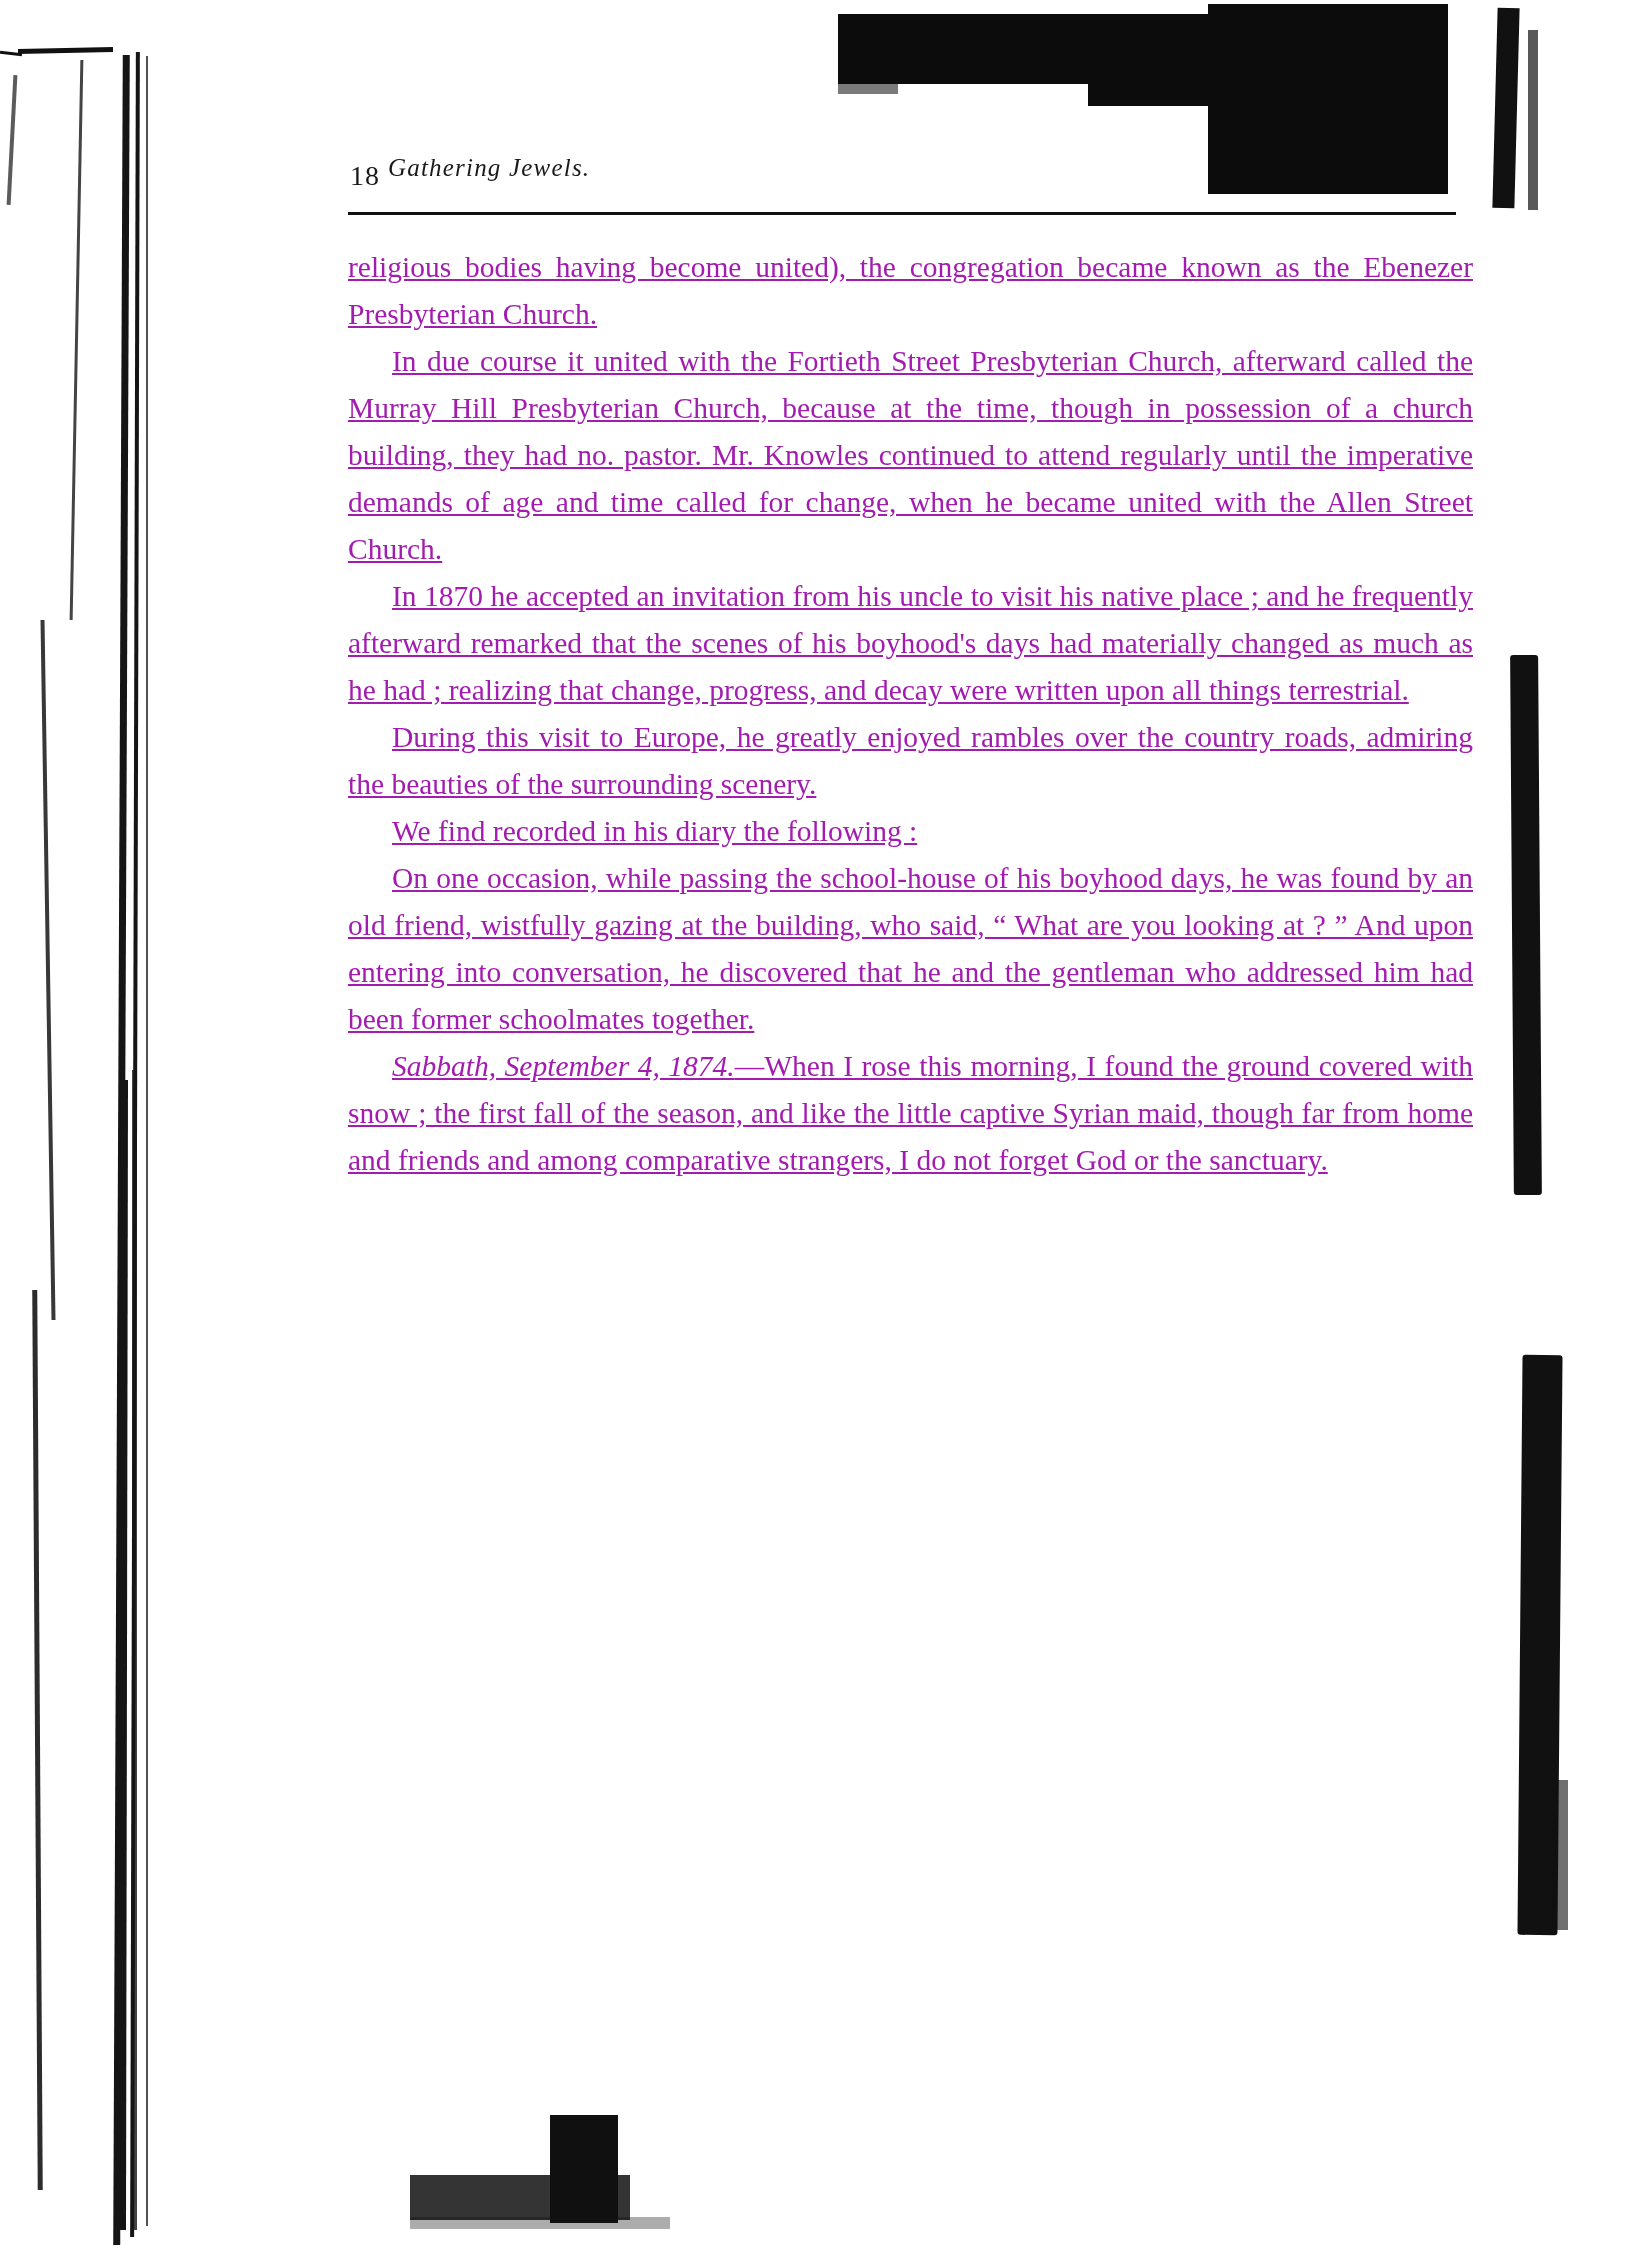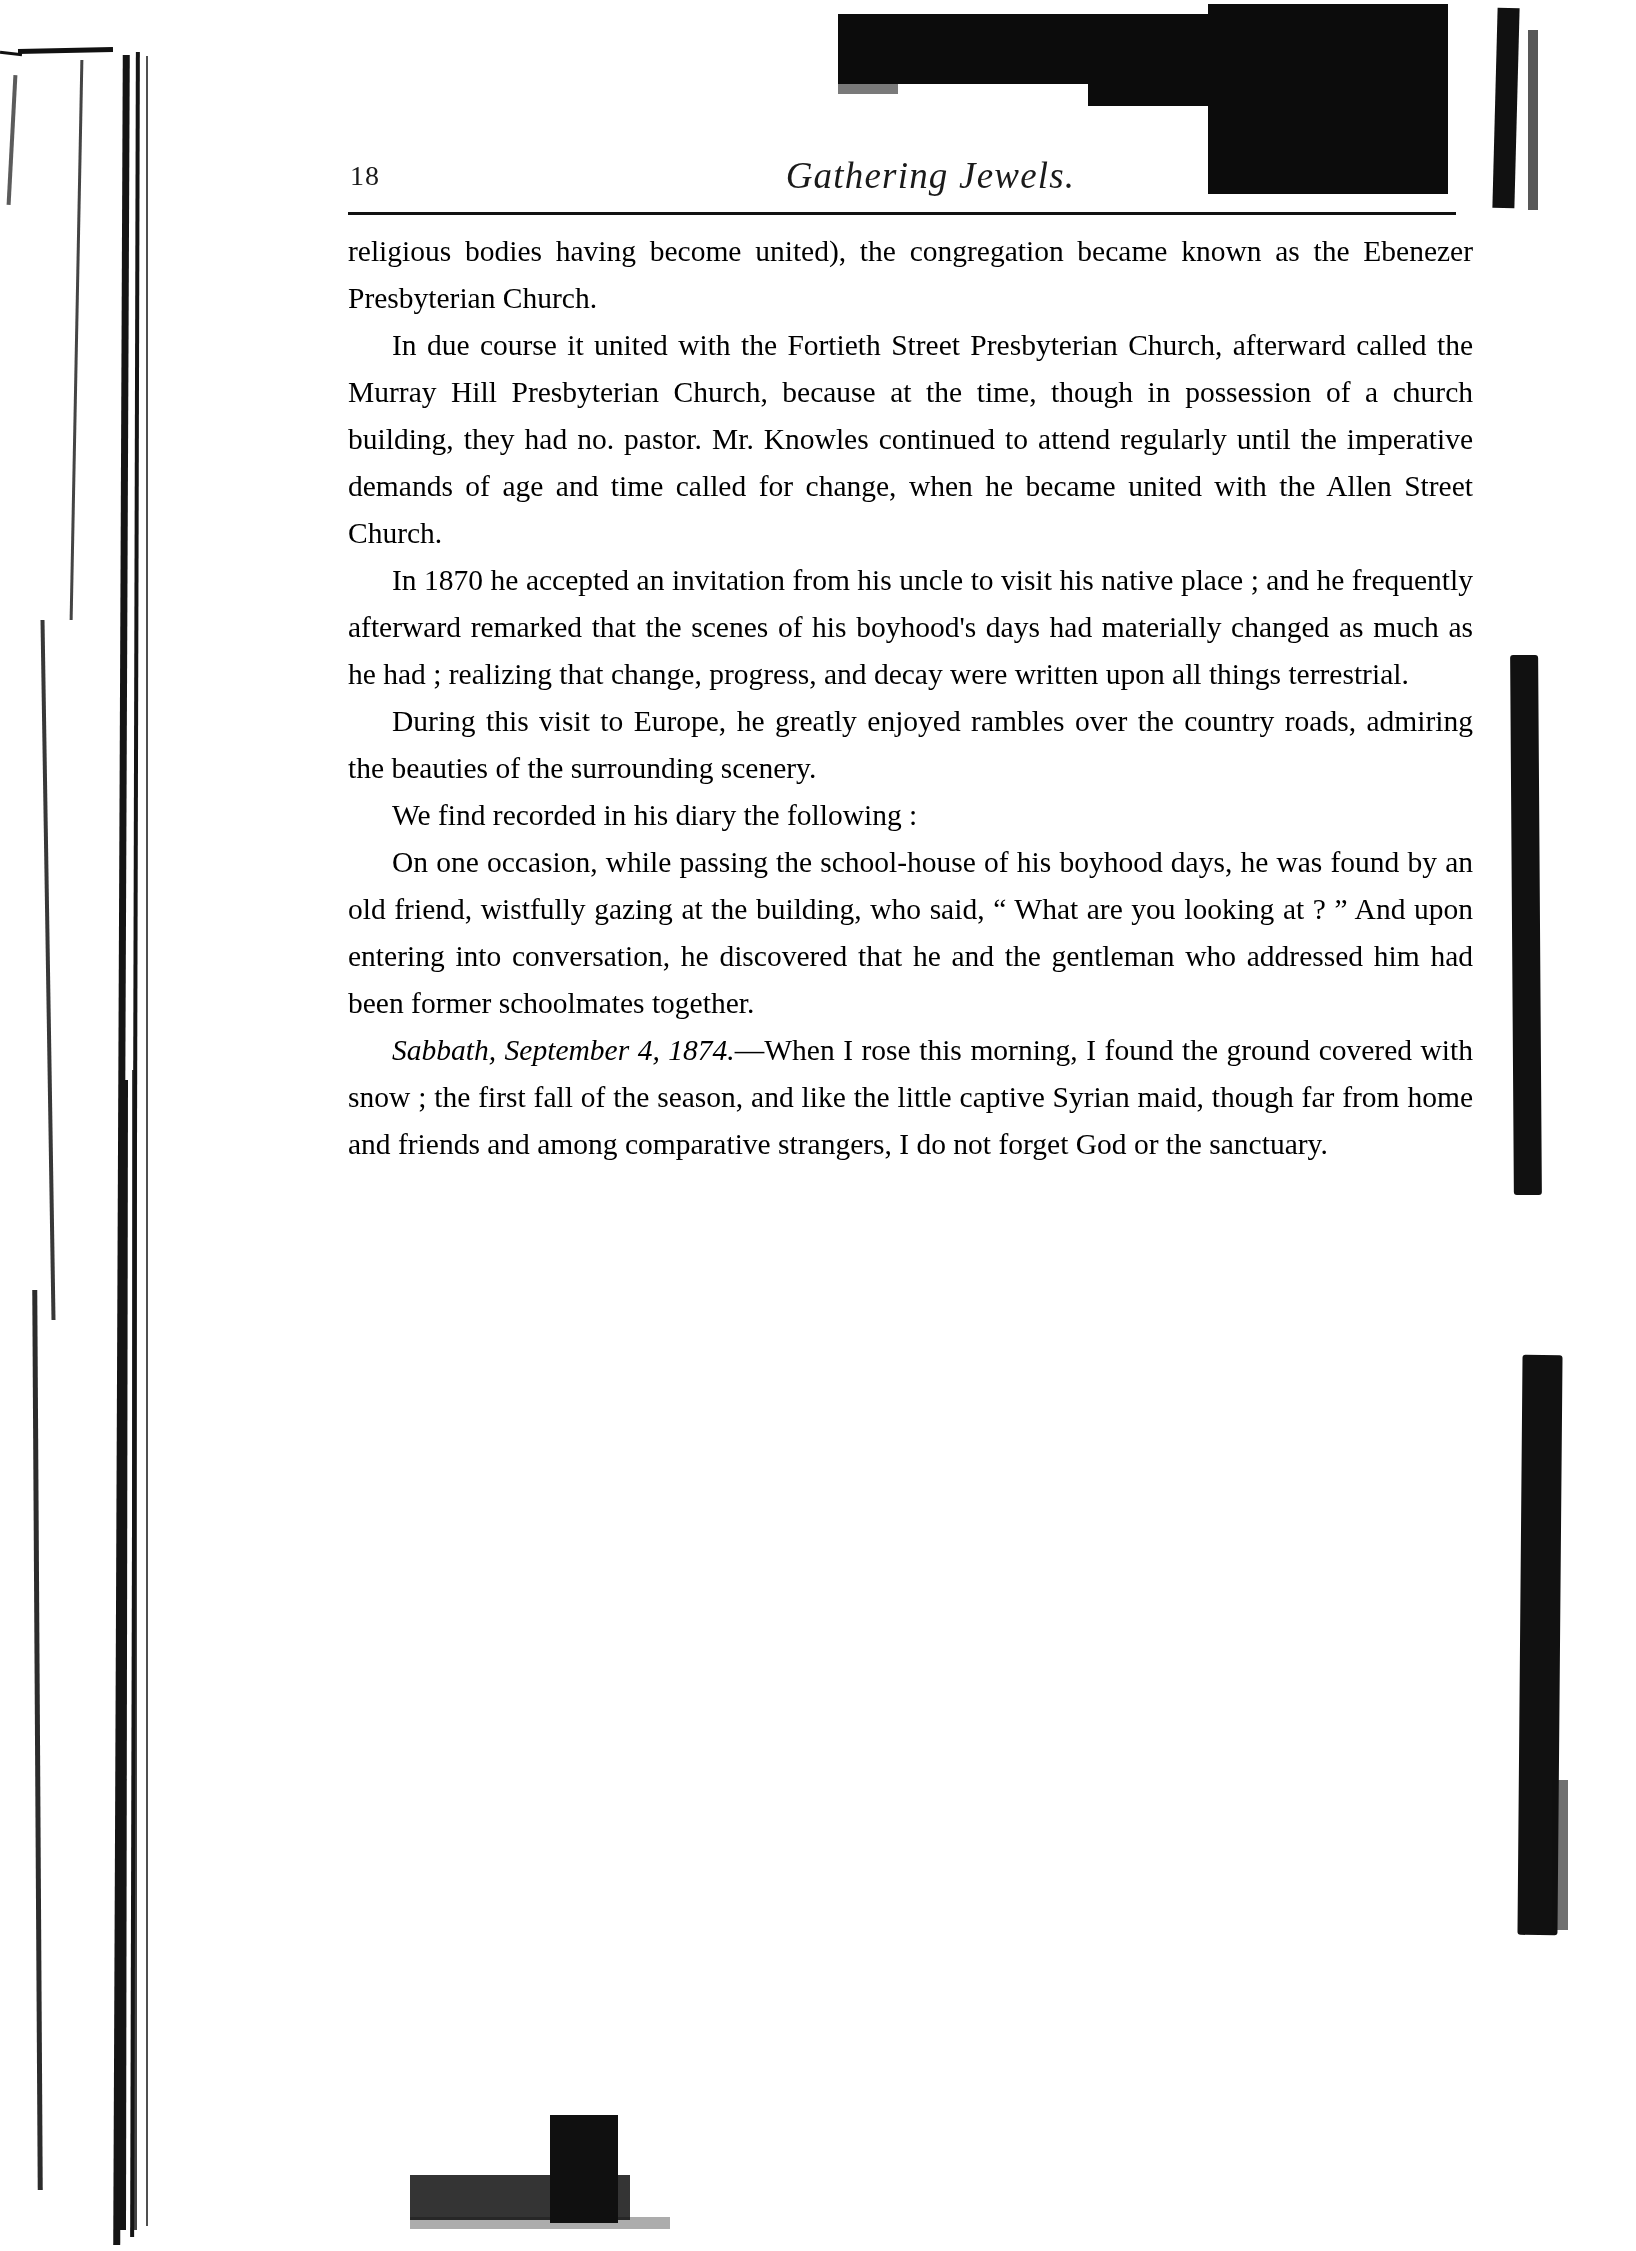--- a/index.html
+++ b/index.html
@@ -133,44 +133,45 @@
     top: 10px;
     font-size: 28px;
     letter-spacing: 1px;
     font-family: "Liberation Serif", serif;
   }
   .running-title {
     position: absolute;
     left: 0;
     right: 0;
     top: 4px;
-    text-align: center;
+    text-align: left;
     font-style: italic;
-    font-size: 37px;
+    font-size: 25px;
     letter-spacing: 1.2px;
     padding-left: 40px;
   }
   .rule {
     position: absolute;
     left: 0;
     top: 62px;
     width: 1108px;
     height: 3px;
     background: #111;
   }
 
   .body-text {
-    margin-top: 14px;
+    margin-top: 30px;
     font-size: 29.5px;
     line-height: 47px;
     text-align: justify;
     text-justify: inter-word;
     -webkit-hyphens: none;
     hyphens: none;
-    color: #000000;
+    color: #a21caf;
+    text-decoration: underline;
   }
   .body-text p {
     margin: 0;
     text-indent: 44px;
   }
   .body-text p.no-indent {
     text-indent: 0;
   }
   .diary-date {
     font-style: italic;

